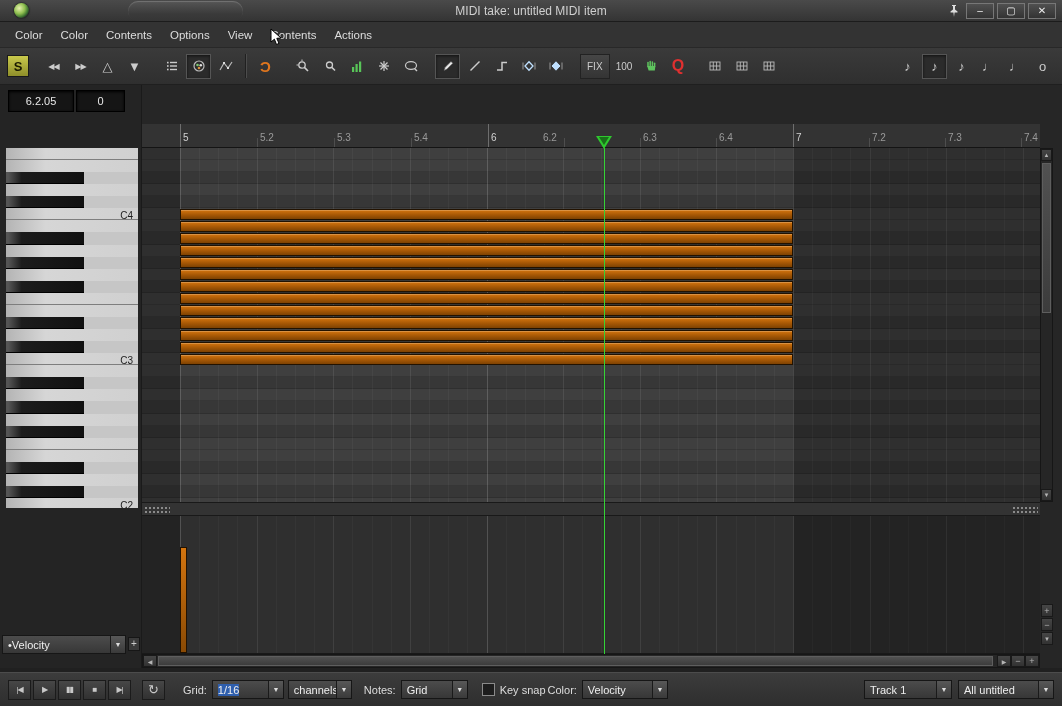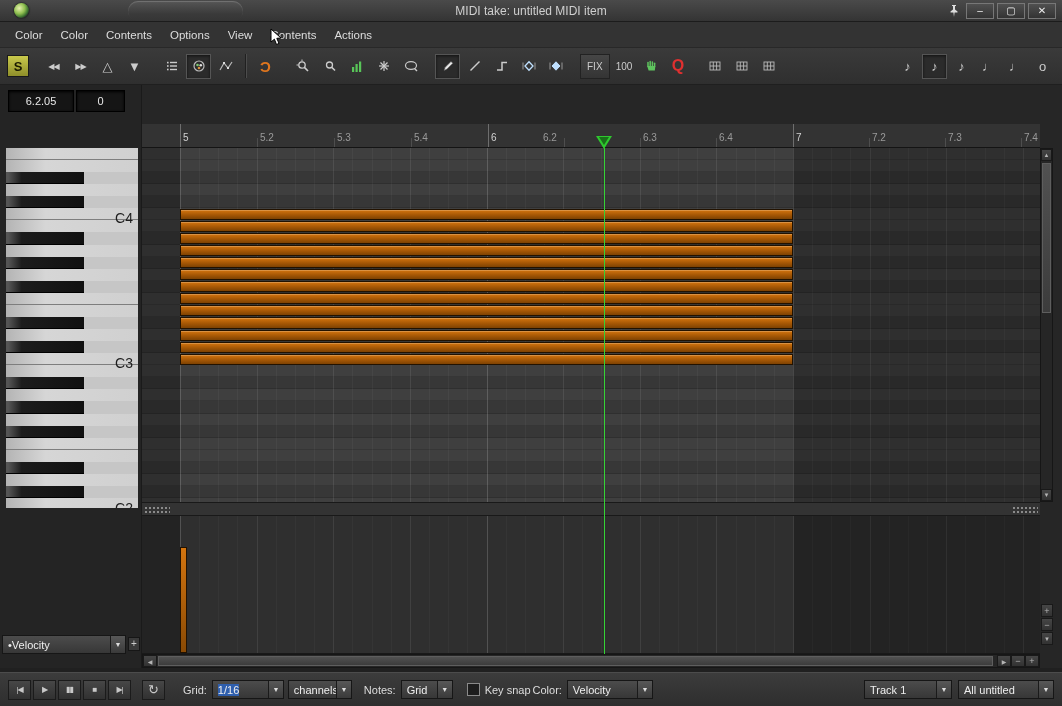--- a/index.html
+++ b/index.html
@@ -34,21 +34,21 @@
   .tbspacer{flex:1;}
 
   
   #leftpanel{position:absolute;left:0;top:85px;width:142px;height:587px;background:#242424;border-right:1px solid #1a1a1a;}
   .posbox{position:absolute;background:#151515;border:1px solid #000;box-shadow:inset 0 1px 3px #000;color:#e8e8e8;font-size:11px;text-align:center;line-height:20px;}
   #keyboard{position:absolute;left:6px;top:63px;width:132px;height:360px;background:#0d0d0d;overflow:hidden;}
   .wkey{position:absolute;left:0;width:132px;background:linear-gradient(90deg,#b4b4b4,#d6d6d6 30%,#d0d0d0);}
   .wkey.bound{border-bottom:1px solid #7e7e7e;}
   .bkey{position:absolute;left:0;width:78px;background:linear-gradient(90deg,#555 3%,#1c1c1c 20%,#111);border-bottom:1px solid #000;}
   .bkey-rest{position:absolute;left:78px;width:54px;background:#c6c6c6;}
-  .klabel{position:absolute;right:5px;font-size:14px;color:#1d1d1d;z-index:3;}
+  .klabel{position:absolute;right:5px;font-size:10px;color:#1d1d1d;z-index:3;}
 
   
   .combo{height:19px;background:linear-gradient(#4c4c4c,#373737);border:1px solid #161616;display:flex;align-items:center;font-size:11px;color:#eee;position:relative;}
   .combo .val{flex:1;padding:0 5px;white-space:nowrap;overflow:hidden;}
   .combo .val .hl{background:#2f5fae;}
   .combo .arr{width:15px;align-self:stretch;border-left:1px solid #1a1a1a;background:linear-gradient(#585858,#3a3a3a);display:flex;align-items:center;justify-content:center;font-size:7px;color:#ddd;}
   #addlane{position:absolute;left:128px;top:552px;width:12px;height:14px;background:#3a3a3a;border:1px solid #161616;color:#ccc;font-size:10px;line-height:12px;text-align:center;}
 
   
   #ruler{position:absolute;left:142px;top:124px;width:898px;height:24px;background:#333;border-bottom:1px solid #141414;overflow:hidden;}
@@ -578,21 +578,21 @@
     <span class="tlabel" style="margin-left:16px;">Grid:</span>
     <div class="combo" style="width:72px;margin-left:5px;">
       <span class="val"><span class="hl">1/16</span></span>
       <span class="arr">▼</span>
     </div>
     <div class="combo" style="width:64px;margin-left:4px;">
       <span class="val">channels</span>
       <span class="arr">▼</span>
     </div>
     <span class="tlabel" style="margin-left:12px;">Notes:</span>
-    <div class="combo" style="width:52px;margin-left:5px;">
+    <div class="combo" style="width:67px;margin-left:5px;">
       <span class="val">Grid</span>
       <span class="arr">▼</span>
     </div>
     <span class="cb" style="margin-left:14px;"></span>
     <span class="tlabel" style="margin-left:5px;">Key snap</span>
     <span class="tlabel" style="margin-left:2px;">Color:</span>
     <div class="combo" style="width:86px;margin-left:5px;">
       <span class="val">Velocity</span>
       <span class="arr">▼</span>
     </div>

